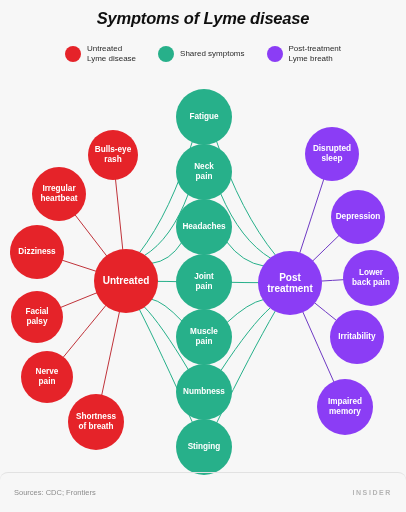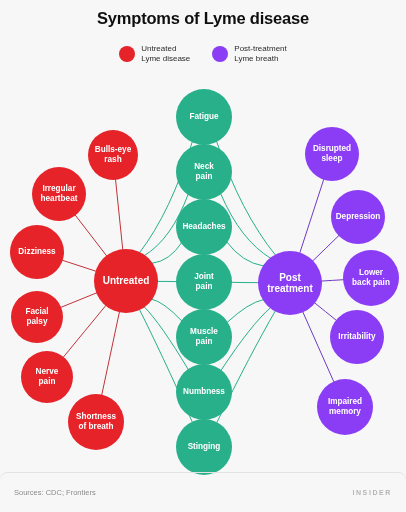--- a/index.html
+++ b/index.html
@@ -21,20 +21,21 @@
   #chart-title {
     position: absolute;
     top: 9px;
     left: 0;
     width: 406px;
     text-align: center;
     font-size: 16.5px;
     font-weight: bold;
     color: #0f0f0f;
     letter-spacing: -0.2px;
+    font-style: italic;
   }
   #legend {
     position: absolute;
     top: 44px;
     left: 0;
     width: 406px;
     display: flex;
     justify-content: center;
     align-items: center;
     gap: 22px;
@@ -111,20 +112,24 @@
 
 <div id="infographic">
 
   <div id="chart-title">Symptoms of Lyme disease</div>
 
   <div id="legend">
       <div class="legend-item">
         <span class="legend-dot" style="background: rgb(229, 35, 41);"></span>
         <span class="legend-label">Untreated
 Lyme disease</span>
+      </div>
+      <div class="legend-item">
+        <span class="legend-dot" style="background: rgb(39, 176, 138);"></span>
+        <span class="legend-label">Shared symptoms</span>
       </div>
       <div class="legend-item">
         <span class="legend-dot" style="background: rgb(139, 61, 245);"></span>
         <span class="legend-label">Post-treatment
 Lyme breath</span>
       </div>
     </div>
 
   <svg id="network" width="406" height="400" viewBox="0 0 406 400">
     <g id="edges-layer">

